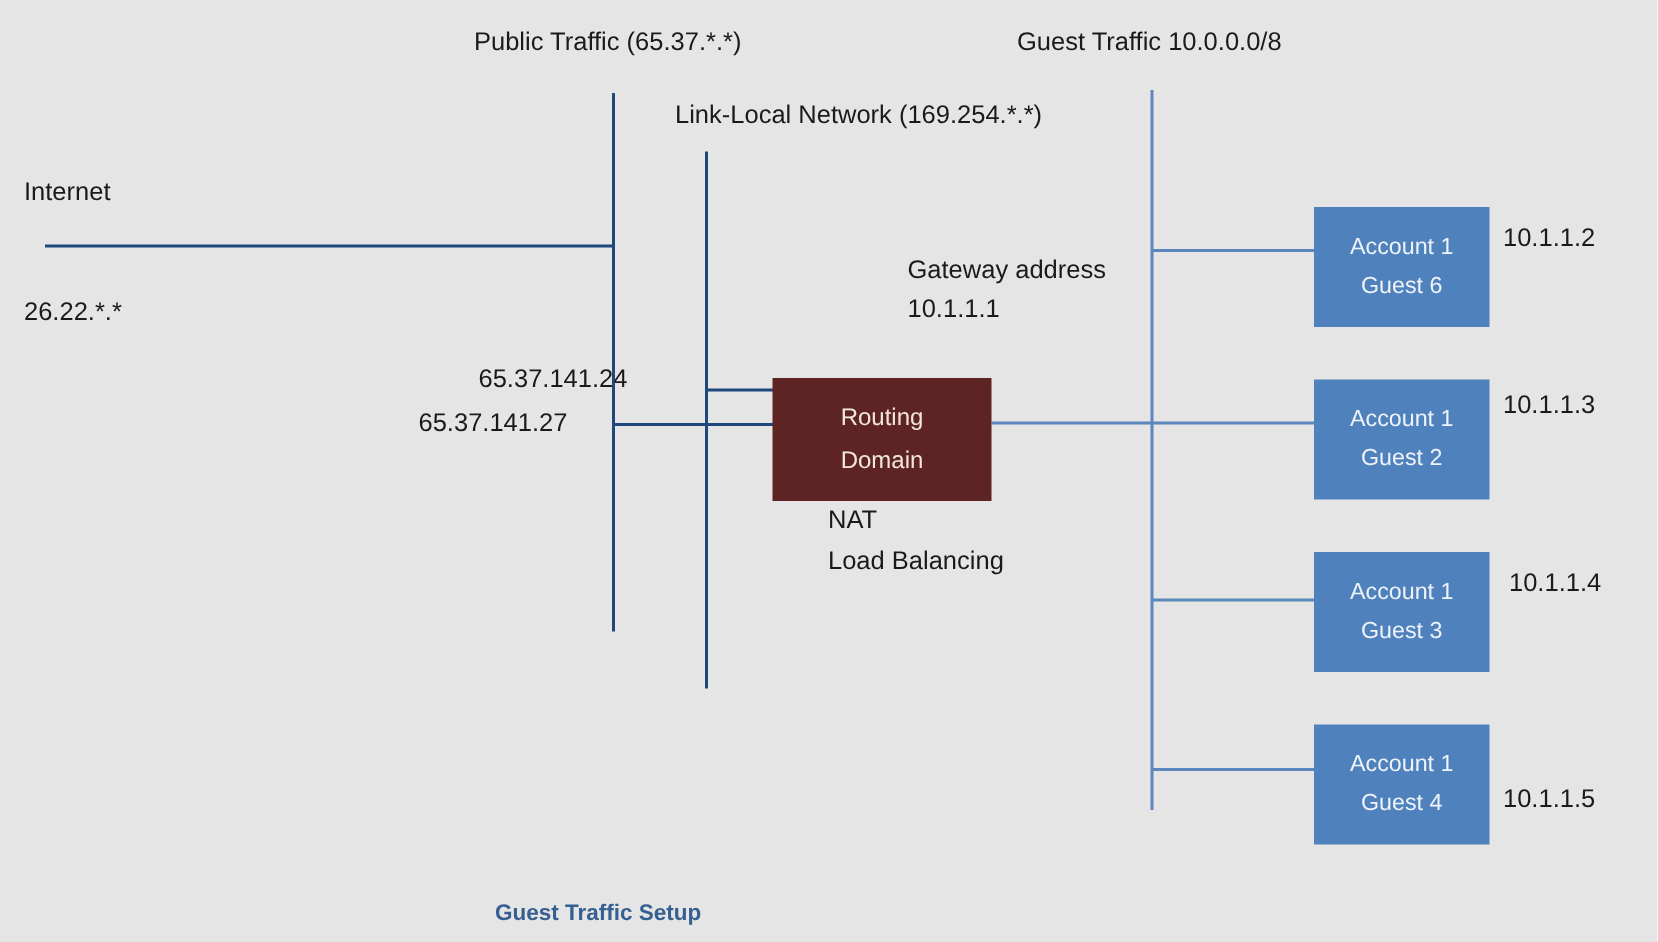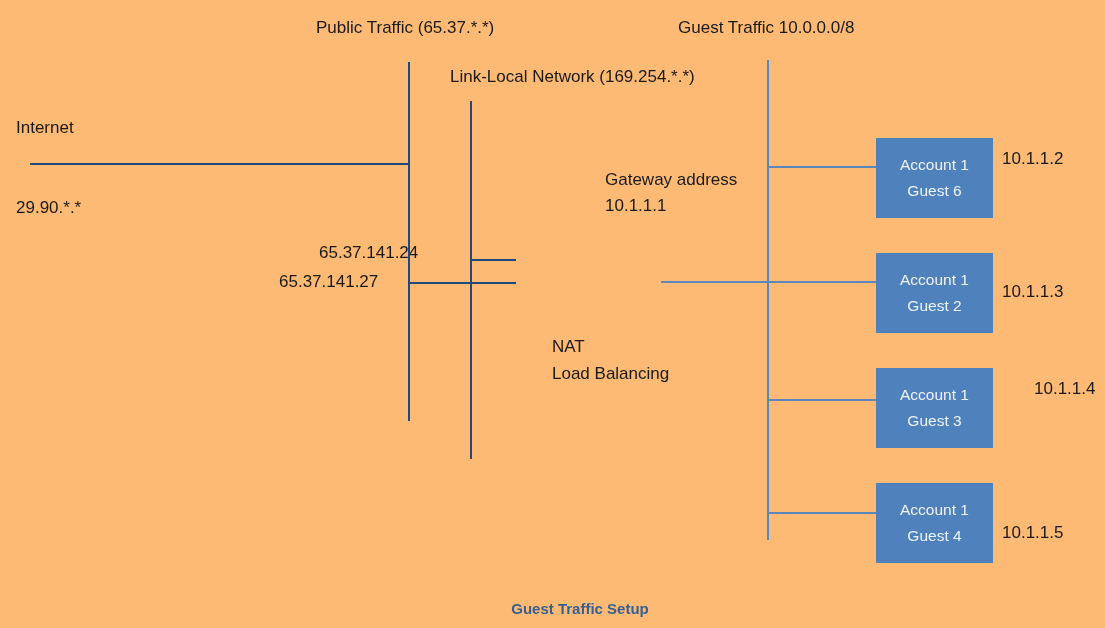--- a/index.html
+++ b/index.html
@@ -5,21 +5,21 @@
   html, body {
     margin: 0;
     padding: 0;
     background: #ffffff;
     font-family: "Liberation Sans", sans-serif;
   }
   #canvas {
     position: relative;
     width: 1105px;
     height: 628px;
-    background: #fdba74;
+    background: #e5e5e5;
     overflow: hidden;
   }
   .lbl {
     position: absolute;
     color: #1a1a1a;
     font-size: 17px;
     white-space: nowrap;
     line-height: 1.15;
   }
   .line {
@@ -51,37 +51,37 @@
     width: 117px; height: 80px;
     background: #4f81bd;
     color: #eef3f9;
     font-size: 15.5px;
     line-height: 26px;
   }
   .caption {
     position: absolute;
     left: 330px; top: 600px;
     width: 500px;
-    text-align: center;
+    text-align: left;
     color: #376092;
     font-size: 15px;
     font-weight: bold;
   }
 </style>
 </head>
 <body>
 
 <div id="canvas">
 
   <div class="lbl" style="left:316px; top:18px;">Public Traffic (65.37.*.*)</div>
   <div class="lbl" style="left:678px; top:18px;">Guest Traffic 10.0.0.0/8</div>
   <div class="lbl" style="left:450px; top:67px;">Link-Local Network (169.254.*.*)</div>
 
   <div class="lbl" style="left:16px; top:118px;">Internet</div>
-  <div class="lbl" style="left:16px; top:198px;">29.90.*.*</div>
+  <div class="lbl" style="left:16px; top:198px;">26.22.*.*</div>
   <div class="lbl" style="left:279px; top:243px;margin-left:40px;">65.37.141.24</div>
   <div class="lbl" style="left:279px; top:272px;">65.37.141.27</div>
 
   <div class="lbl" style="left:605px; top:170px;">Gateway address</div>
   <div class="lbl" style="left:605px; top:196px;">10.1.1.1</div>
 
   <div class="lbl" style="left:552px; top:337px;">NAT</div>
   <div class="lbl" style="left:552px; top:364px;">Load Balancing</div>
 
   <div class="line hline navy" style="left:30px; top:163px; width:380px;"></div>
@@ -89,38 +89,42 @@
   <div class="line vline navy" style="left:470px; top:101px; height:358px;"></div>
   <div class="line hline navy" style="left:470px; top:259px; width:46px;"></div>
   <div class="line hline navy" style="left:408px; top:282px; width:108px;"></div>
 
   <div class="line vline steel" style="left:767px; top:60px; height:480px;"></div>
   <div class="line hline steel" style="left:661px; top:281px; width:215px;"></div>
   <div class="line hline steel" style="left:768px; top:166px; width:108px;"></div>
   <div class="line hline steel" style="left:768px; top:399px; width:108px;"></div>
   <div class="line hline steel" style="left:768px; top:512px; width:108px;"></div>
 
+  <div class="node routing-node">
+    <div>Routing</div>
+    <div>Domain</div>
+  </div>
 
   <div class="node guest-node" style="top:126px;">
     <div>Account 1</div>
     <div>Guest 6</div>
   </div>
   <div class="node guest-node" style="top:241px;">
     <div>Account 1</div>
     <div>Guest 2</div>
   </div>
   <div class="node guest-node" style="top:356px;">
     <div>Account 1</div>
     <div>Guest 3</div>
   </div>
   <div class="node guest-node" style="top:471px;">
     <div>Account 1</div>
     <div>Guest 4</div>
   </div>
 
   <div class="lbl" style="left:1002px; top:149px;">10.1.1.2</div>
-  <div class="lbl" style="left:1002px; top:260px;margin-top:22px;">10.1.1.3</div>
-  <div class="lbl" style="left:1034px; top:379px;text-align:center;">10.1.1.4</div>
+  <div class="lbl" style="left:1002px; top:260px;">10.1.1.3</div>
+  <div class="lbl" style="left:1006px; top:379px;text-align:center;">10.1.1.4</div>
   <div class="lbl" style="left:1002px; top:503px;margin-top:20px;">10.1.1.5</div>
 
   <div class="caption">Guest Traffic Setup</div>
 
 </div>
 
 </body></html>

